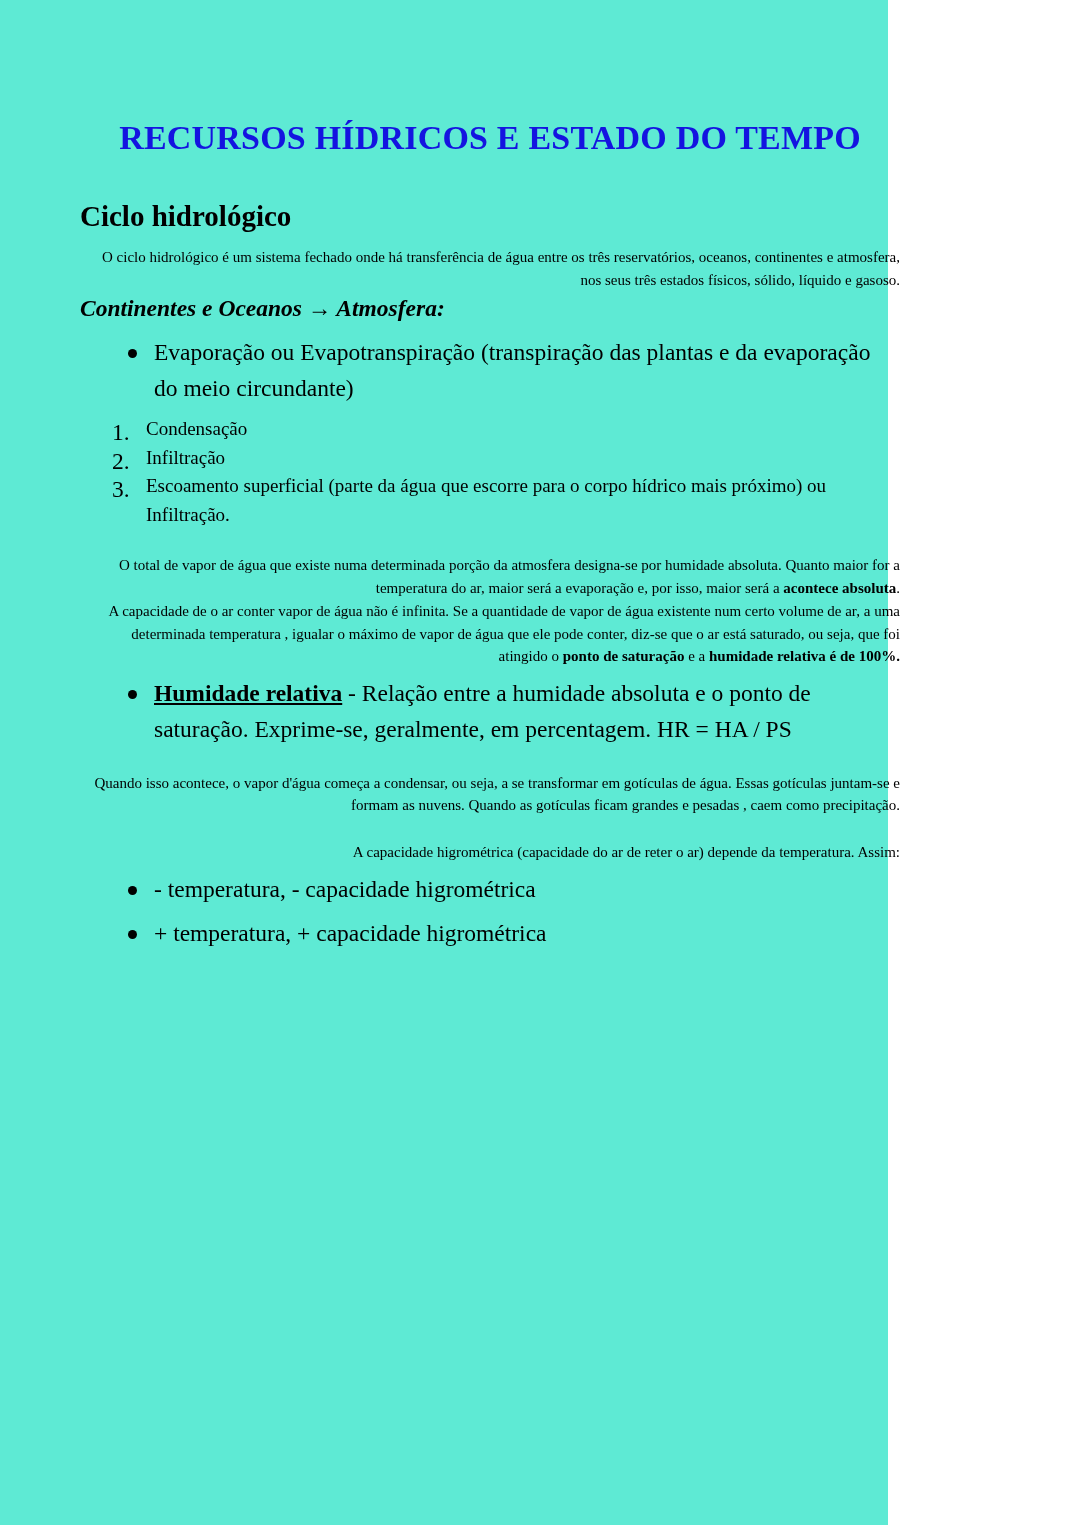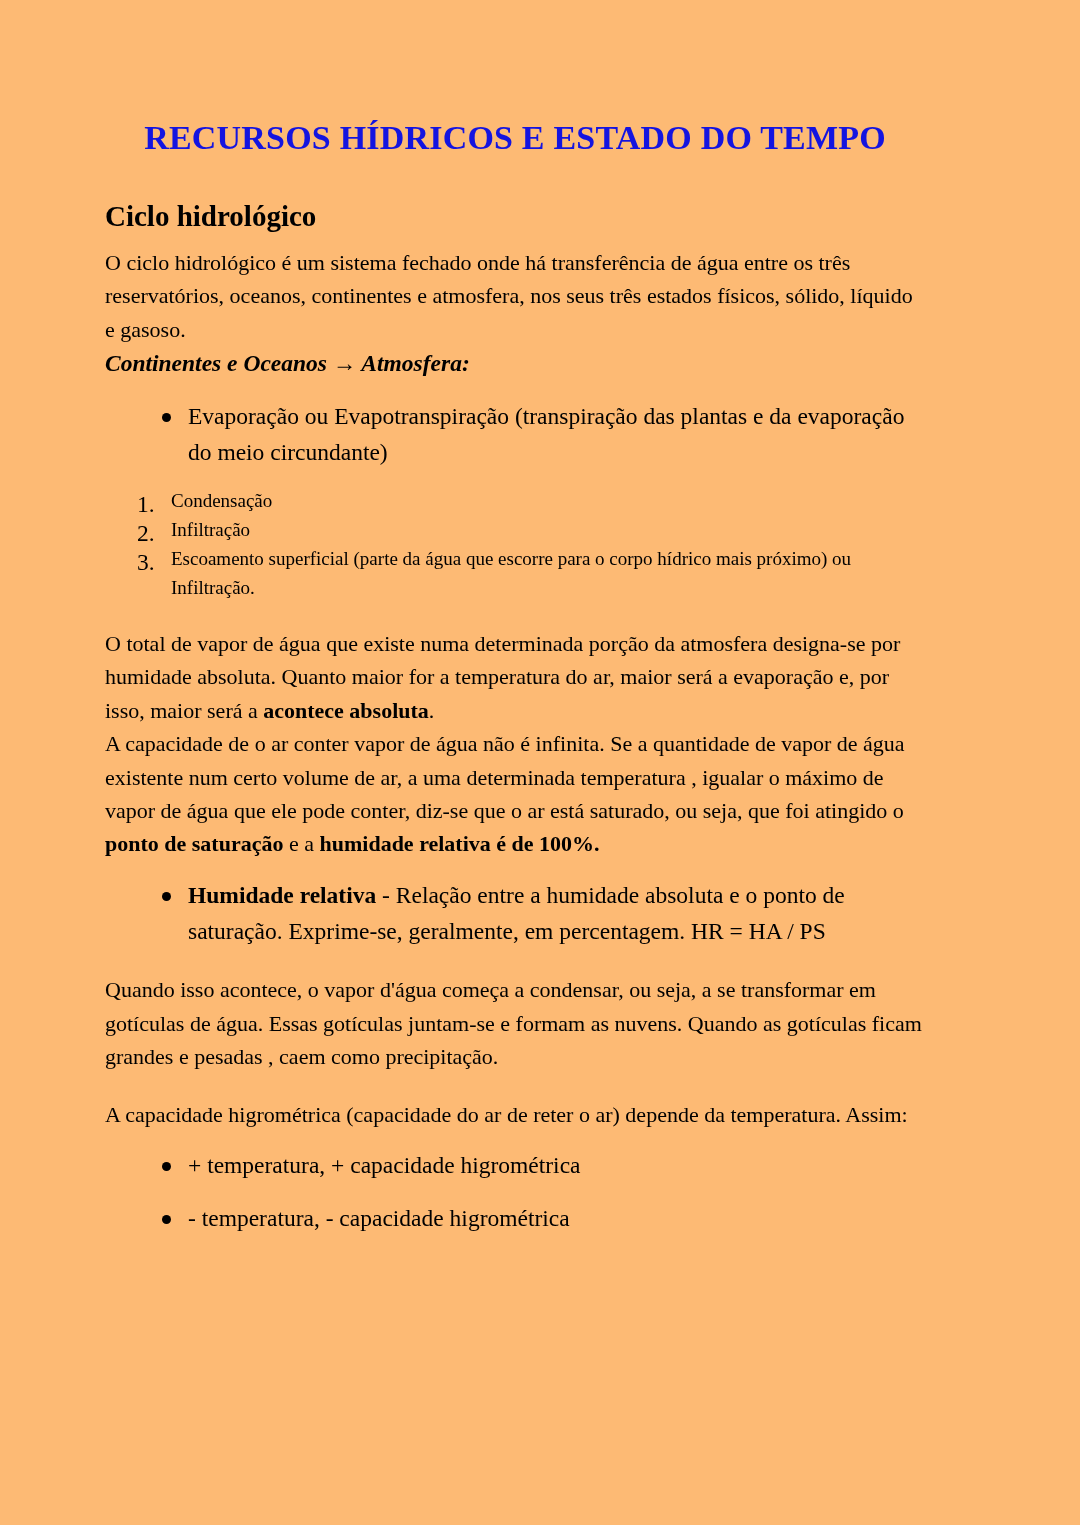--- a/index.html
+++ b/index.html
@@ -12,25 +12,25 @@
   body {
     width: 1080px;
     height: 1525px;
     font-family: "Liberation Serif", "DejaVu Serif", serif;
     color: #000000;
     -webkit-font-smoothing: antialiased;
   }
 
   .page {
     position: relative;
-    width: 1080px;
+    width: 888px;
     height: 1525px;
-    background: #fdba74;
+    background: #5eead4;
     box-sizing: border-box;
-    padding: 118px 130px 0 105px;
+    padding: 118px 130px 0 80px;
   }
 
   .content {
     width: 820px;
   }
 
   
   .doc-title {
     font-size: 34px;
     font-weight: bold;
@@ -45,24 +45,24 @@
     font-size: 29px;
     font-weight: bold;
     color: #000000;
     text-align: left;
     line-height: 1.2;
     margin: 0 0 12px 0;
   }
 
   
   p.para {
-    font-size: 22px;
+    font-size: 15px;
     line-height: 1.52;
     margin: 0;
-    text-align: left;
+    text-align: right;
   }
 
   p.para + p.para {
     margin-top: 0px;
   }
 
   .gap-before {
     margin-top: 24px !important;
   }
 
@@ -77,36 +77,37 @@
   .arrow {
     font-weight: normal;
   }
 
   b, strong {
     font-weight: bold;
   }
 
   .underline-bold {
     font-weight: bold;
+    text-decoration: underline;
     text-underline-offset: 2px;
   }
 
   
   ul.bullets {
     list-style: none;
     margin: 0;
     padding: 0;
   }
 
   ul.bullets > li {
     position: relative;
     font-size: 23.5px;
     line-height: 1.52;
     padding-left: 66px;
-    margin: 17px;
+    margin: 8px;
   }
 
   ul.bullets > li::before {
     content: "";
     position: absolute;
     left: 40px;
     top: 14px;
     width: 9px;
     height: 9px;
     border-radius: 50%;
@@ -171,18 +172,18 @@
 
     <ul class="bullets">
       <li><span class="underline-bold">Humidade relativa</span><span> - </span><span class="nowrap-space-inline">Relação entre a humidade absoluta e o ponto de saturação. Exprime-se, geralmente, em percentagem. HR =  HA / PS</span></li>
     </ul>
 
     <p class="para gap-before">Quando isso acontece, o vapor d'água começa a condensar, ou seja, a se transformar em gotículas de água. Essas gotículas juntam-se e formam as nuvens. Quando as gotículas ficam grandes e pesadas , caem como precipitação.</p>
 
     <p class="para gap-before">A capacidade higrométrica (capacidade do ar de reter o ar) depende da temperatura. Assim:</p>
 
     <ul class="bullets">
+      <li>- temperatura, - capacidade higrométrica</li>
       <li>+ temperatura, + capacidade higrométrica</li>
-      <li>- temperatura, - capacidade higrométrica</li>
     </ul>
 
   </div>
 </div>
 
 </body></html>

